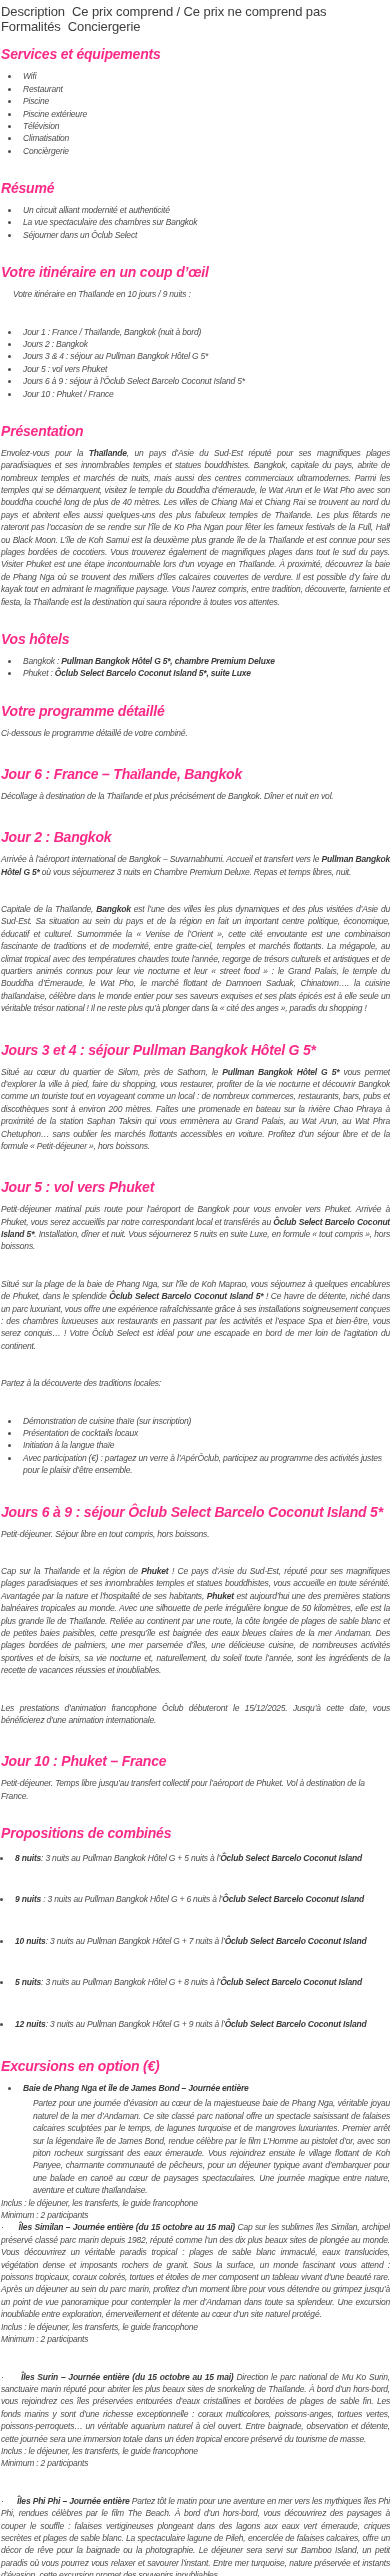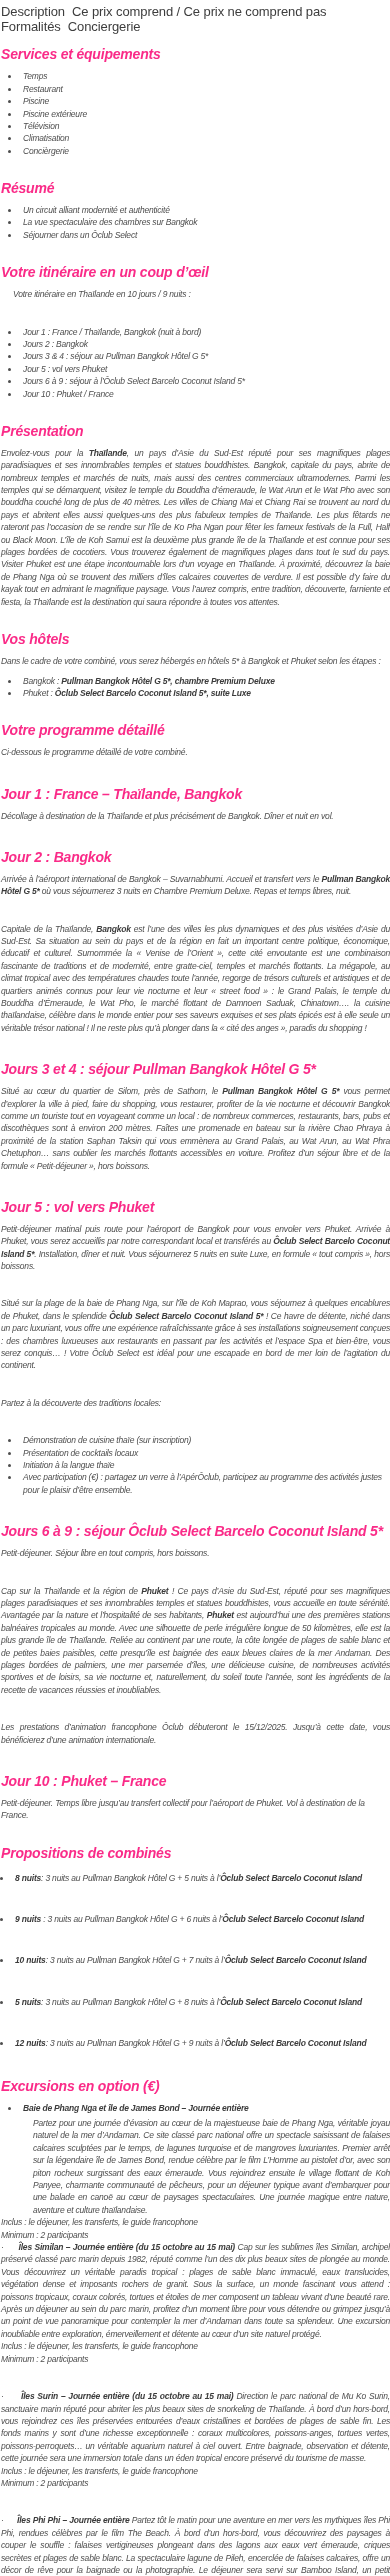--- a/index.html
+++ b/index.html
@@ -33,21 +33,21 @@
     <span>Description</span>
     <span>Ce prix comprend / Ce prix ne comprend pas</span>
     <span>Formalités</span>
     <span>Conciergerie</span>
   </div>
 
   <div class="doc">
 
     <h2 class="first">Services et équipements</h2>
     <ul>
-      <li>Temps</li>
+      <li>Wifi</li>
       <li>Restaurant</li>
       <li>Piscine</li>
       <li>Piscine extérieure</li>
       <li>Télévision</li>
       <li>Climatisation</li>
       <li>Concièrgerie</li>
     </ul>
 
     <h2>Résumé</h2>
     <ul>
@@ -64,30 +64,29 @@
       <li>Jours 3 &amp; 4 : séjour au Pullman Bangkok Hôtel G 5*</li>
       <li>Jour 5 : vol vers Phuket</li>
       <li>Jours 6 à 9 : séjour à l’Ôclub Select Barcelo Coconut Island 5*</li>
       <li>Jour 10 : Phuket / France</li>
     </ul>
 
     <h2>Présentation</h2>
     <p class="just">Envolez-vous pour la <b>Thaïlande</b>, un pays d’Asie du Sud-Est réputé pour ses magnifiques plages paradisiaques et ses innombrables temples et statues bouddhistes. Bangkok, capitale du pays, abrite de nombreux temples et marchés de nuits, mais aussi des centres commerciaux ultramodernes. Parmi les temples qui se démarquent, visitez le temple du Bouddha d’émeraude, le Wat Arun et le Wat Pho avec son bouddha couché long de plus de 40 mètres. Les villes de Chiang Mai et Chiang Rai se trouvent au nord du pays et abritent elles aussi quelques-uns des plus fabuleux temples de Thaïlande. Les plus fêtards ne rateront pas l’occasion de se rendre sur l’île de Ko Pha Ngan pour fêter les fameux festivals de la Full, Half ou Black Moon. L’île de Koh Samui est la deuxième plus grande île de la Thaïlande et est connue pour ses plages bordées de cocotiers. Vous trouverez également de magnifiques plages dans tout le sud du pays. Visiter Phuket est une étape incontournable lors d’un voyage en Thaïlande. À proximité, découvrez la baie de Phang Nga où se trouvent des milliers d’îles calcaires couvertes de verdure. Il est possible d’y faire du kayak tout en admirant le magnifique paysage. Vous l’aurez compris, entre tradition, découverte, farniente et fiesta, la Thaïlande est la destination qui saura répondre à toutes vos attentes.</p>
 
     <h2>Vos hôtels</h2>
-    <p>Dans le cadre de votre combiné, vous serez hébergés en hôtels 5* à Bangkok et Phuket selon les étapes :</p>
     <ul>
       <li>Bangkok : <b>Pullman Bangkok Hôtel G 5*, chambre Premium Deluxe</b></li>
       <li>Phuket : <b>Ôclub Select Barcelo Coconut Island 5*, suite Luxe</b></li>
     </ul>
 
     <h2>Votre programme détaillé</h2>
     <p>Ci-dessous le programme détaillé de votre combiné.</p>
 
-    <h2 class="day">Jour 1 : France – Thaïlande, Bangkok</h2>
+    <h2 class="day">Jour 6 : France – Thaïlande, Bangkok</h2>
     <p>Décollage à destination de la Thaïlande et plus précisément de Bangkok. Dîner et nuit en vol.</p>
 
     <h2 class="day">Jour 2 : Bangkok</h2>
     <p class="just">Arrivée à l’aéroport international de Bangkok – Suvarnabhumi. Accueil et transfert vers le <b>Pullman Bangkok Hôtel G 5*</b> où vous séjournerez 3 nuits en Chambre Premium Deluxe. Repas et temps libres, nuit.</p>
     <p class="just biggap-top">Capitale de la Thaïlande, <b>Bangkok</b> est l’une des villes les plus dynamiques et des plus visitées d’Asie du Sud-Est.  Sa situation au sein du pays et de la région en fait un important centre politique, économique, éducatif  et culturel. Surnommée la  « Venise de l’Orient », cette cité envoutante est une combinaison fascinante de traditions et de modernité, entre gratte-ciel, temples et marchés flottants. La mégapole, au climat tropical avec des températures chaudes toute l’année, regorge de trésors culturels et artistiques et de quartiers animés connus pour leur vie nocturne et leur « street food » : le Grand Palais, le temple du Bouddha d’Émeraude, le Wat Pho, le marché flottant de Damnoen Saduak, Chinatown…. la cuisine thaïlandaise, célèbre dans le monde entier pour ses saveurs exquises et ses plats épicés est à elle seule un véritable trésor national ! Il ne reste plus qu’à plonger dans la « cité des anges », paradis du shopping !</p>
 
     <h2 class="day">Jours 3 et 4 : séjour Pullman Bangkok Hôtel G 5*</h2>
     <p class="just">Situé au cœur du quartier de Silom, près de Sathorn, le <b>Pullman Bangkok Hôtel G 5*</b> vous permet d’explorer la ville à pied, faire du shopping,  vous restaurer, profiter de la vie nocturne et découvrir Bangkok comme un touriste tout en voyageant comme un local : de nombreux commerces, restaurants, bars, pubs et discothèques sont à environ 200 mètres. Faîtes une promenade en bateau sur la rivière Chao Phraya à proximité de la station Saphan Taksin qui vous emmènera au Grand Palais, au Wat Arun, au Wat Phra Chetuphon…  sans oublier les marchés flottants accessibles en voiture. Profitez d’un séjour libre et de la formule « Petit-déjeuner », hors boissons.</p>
 
     <h2 class="day">Jour 5 : vol vers Phuket</h2>

